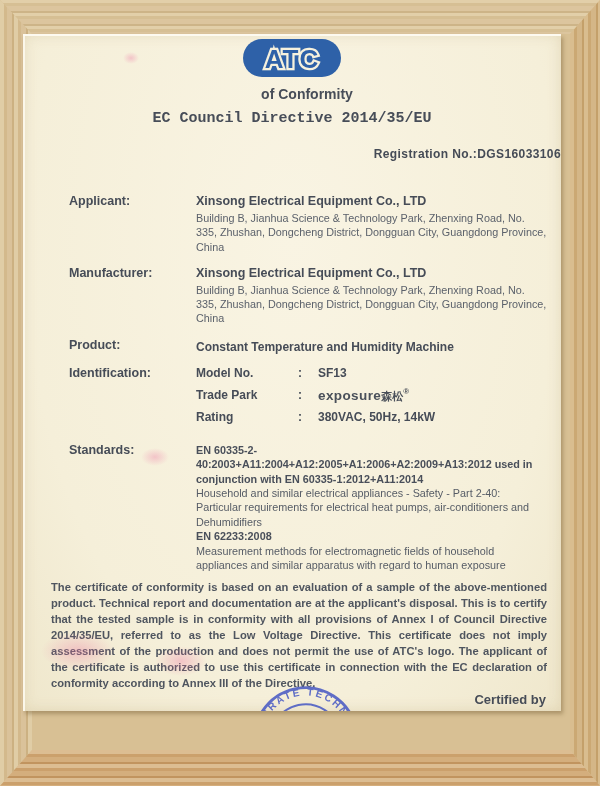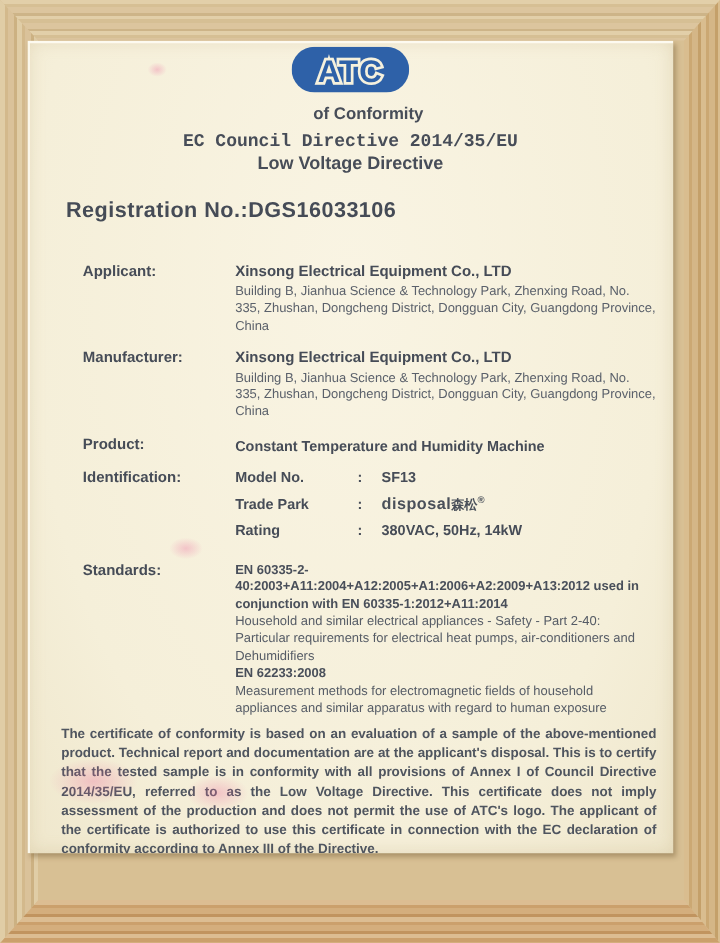--- a/index.html
+++ b/index.html
@@ -44,21 +44,21 @@
   .smudge3{left:132px;top:612px;width:52px;height:30px;}
   .smudge4{left:100px;top:18px;width:16px;height:12px;}
 
   
   .logo-wrap{text-align:center;margin-top:5px;line-height:0;}
   .cert-title{margin-top:-7px;text-align:center;font-size:27px;font-weight:bold;
     letter-spacing:17px;text-indent:17px;color:#434954;}
   .cert-subtitle{margin-top:9px;text-align:center;font-size:14px;font-weight:bold;color:#474d58;padding-left:30px;}
   .directive{text-align:center;font-size:15px;font-weight:bold;color:#474d58;line-height:1.2;}
   .directive.first{margin-top:8px;font-family:Liberation Mono, monospace;}
-  .registration{margin-top:19px;text-align:left;font-size:18px;font-weight:bold;color:#454b56;letter-spacing:.4px;padding-left:32px;}
+  .registration{margin-top:19px;text-align:right;font-size:12px;font-weight:bold;color:#454b56;letter-spacing:.4px;}
 
   
   .fields{margin-top:33px;padding:0 14px 0 46px;}
   .frow{display:grid;grid-template-columns:127px 1fr;margin-bottom:12px;}
   .flabel{font-size:12.5px;font-weight:bold;color:#464c57;}
   .fname{font-size:12.5px;font-weight:bold;color:#464c57;margin-bottom:3px;}
   .faddr{font-size:10.8px;color:#5b616b;line-height:1.32;}
   .fvalue-bold{font-size:12px;font-weight:bold;color:#464c57;}
   .idrow{display:grid;grid-template-columns:102px 20px 1fr;margin-bottom:7px;align-items:baseline;}
   .idname,.idcolon{font-size:12px;font-weight:bold;color:#464c57;}
@@ -99,21 +99,20 @@
   <div class="smudge smudge4"></div>
 
   <div class="logo-wrap">
     <svg width="98" height="38" viewBox="0 0 98 38">
       <rect x="0" y="0" width="98" height="38" rx="19" ry="19" fill="#2e61a8"></rect>
       <text x="49" y="29" text-anchor="middle" font-family="Liberation Sans, sans-serif" font-size="26" font-weight="bold" letter-spacing="1" fill="#2e61a8" stroke="#f6f1dd" stroke-width="4.5" paint-order="stroke">ATC</text>
     </svg>
   </div>
   <div class="cert-subtitle">of Conformity</div>
   <div class="directive first">EC Council Directive 2014/35/EU</div>
-  <div class="directive">Low Voltage Directive</div>
   <div class="registration">Registration No.:DGS16033106</div>
 
   <div class="fields">
 
     <div class="frow">
       <div class="flabel">Applicant:</div>
       <div>
         <div class="fname">Xinsong Electrical Equipment Co., LTD</div>
         <div class="faddr">Building B, Jianhua Science &amp; Technology Park, Zhenxing Road, No. 335, Zhushan, Dongcheng District, Dongguan City, Guangdong Province, China</div>
       </div>
@@ -136,21 +135,21 @@
       <div class="flabel">Identification:</div>
       <div>
         <div class="idrow">
           <span class="idname">Model No.</span>
           <span class="idcolon">:</span>
           <span class="idvalue">SF13</span>
         </div>
         <div class="idrow">
           <span class="idname">Trade Park</span>
           <span class="idcolon">:</span>
-          <span class="tradename"><span>disposal</span><span class="cjk">森松</span><sup>®</sup></span>
+          <span class="tradename"><span>exposure</span><span class="cjk">森松</span><sup>®</sup></span>
         </div>
         <div class="idrow">
           <span class="idname">Rating</span>
           <span class="idcolon">:</span>
           <span class="idvalue">380VAC, 50Hz, 14kW</span>
         </div>
       </div>
     </div>
 
     <div class="frow" style="margin-bottom:0;">

